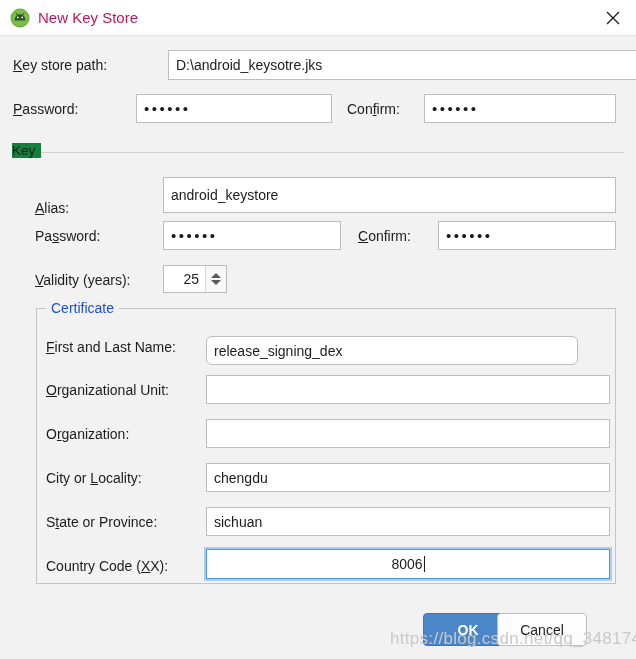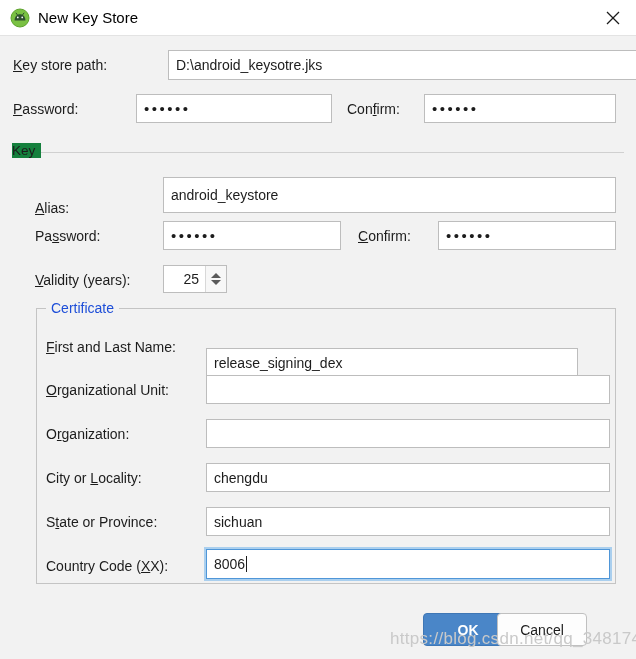--- a/index.html
+++ b/index.html
@@ -29,21 +29,21 @@
   }
   #app-icon {
     position: absolute;
     left: 10px; top: 8px;
     width: 20px; height: 20px;
   }
   #title-text {
     position: absolute;
     left: 38px; top: 8px;
     font-size: 15px;
-    color: #000000;
+    color: #be185d;
     line-height: 20px;
     white-space: nowrap;
   }
   #close-btn {
     position: absolute;
     right: 6px; top: 5px;
     width: 34px; height: 26px;
     display: flex;
     align-items: center;
     justify-content: center;
@@ -302,21 +302,21 @@
     <div class="spin-arrow spin-down"></div>
   </div>
 </div>
 
 <div id="cert-box"></div>
 <div id="cert-legend">Certificate</div>
 
 <div class="lbl" style="left:46px; top:339px;">
   <u>F</u><span>irst and Last Name:</span>
 </div>
-<div class="field" style="left:206px; top:348px; width:372px; height:29px;">
+<div class="field" style="left:206px; top:336px; width:372px; height:29px;border-radius:6px;">
   <span>release_signing_dex</span>
 </div>
 
 <div class="lbl" style="left:46px; top:382px;">
   <u>O</u><span>rganizational Unit:</span>
 </div>
 <div class="field" style="left:206px; top:375px; width:404px; height:29px;">
   <span></span>
 </div>
 
@@ -337,21 +337,21 @@
 <div class="lbl" style="left:46px; top:514px;">
   <span>S</span><u>t</u><span>ate or Province:</span>
 </div>
 <div class="field" style="left:206px; top:507px; width:404px; height:29px;">
   <span>sichuan</span>
 </div>
 
 <div class="lbl" style="left:46px; top:558px;">
   <span>Country Code (</span><u>X</u><span>X):</span>
 </div>
-<div class="field focused" style="left:206px; top:549px; width:404px; height:30px;">
+<div class="field focused" style="left:206px; top:549px; width:404px; height:30px;justify-content:center;">
   <span>8006</span>
     <span class="caret"></span>
 </div>
 
 <div id="watermark">https://blog.csdn.net/qq_34817440</div>
 
 <div class="btn" id="ok-button">OK</div>
 <div class="btn" id="cancel-button">Cancel</div>
 
 </body></html>

